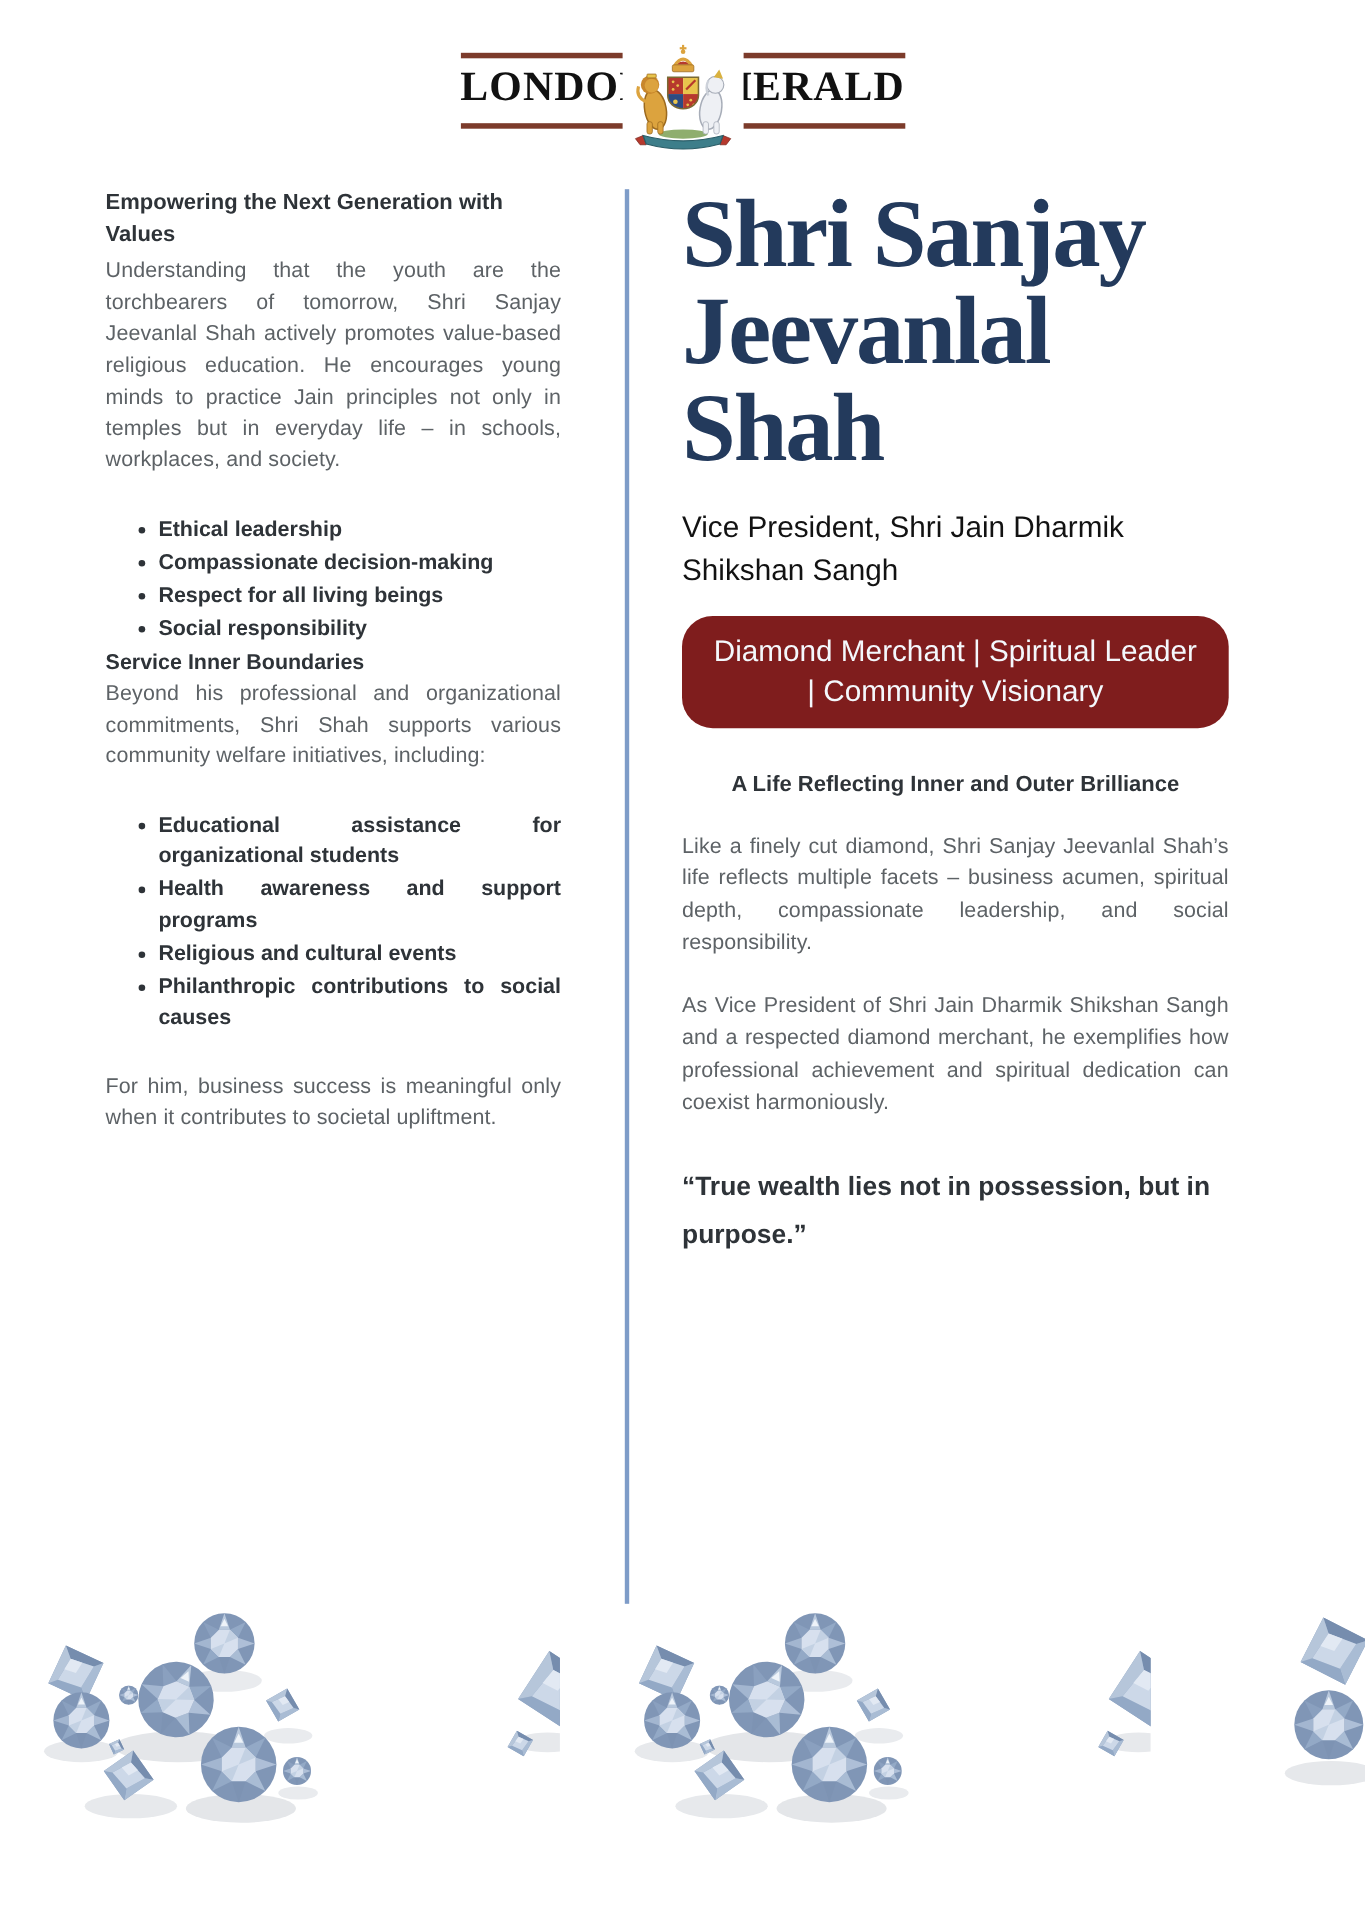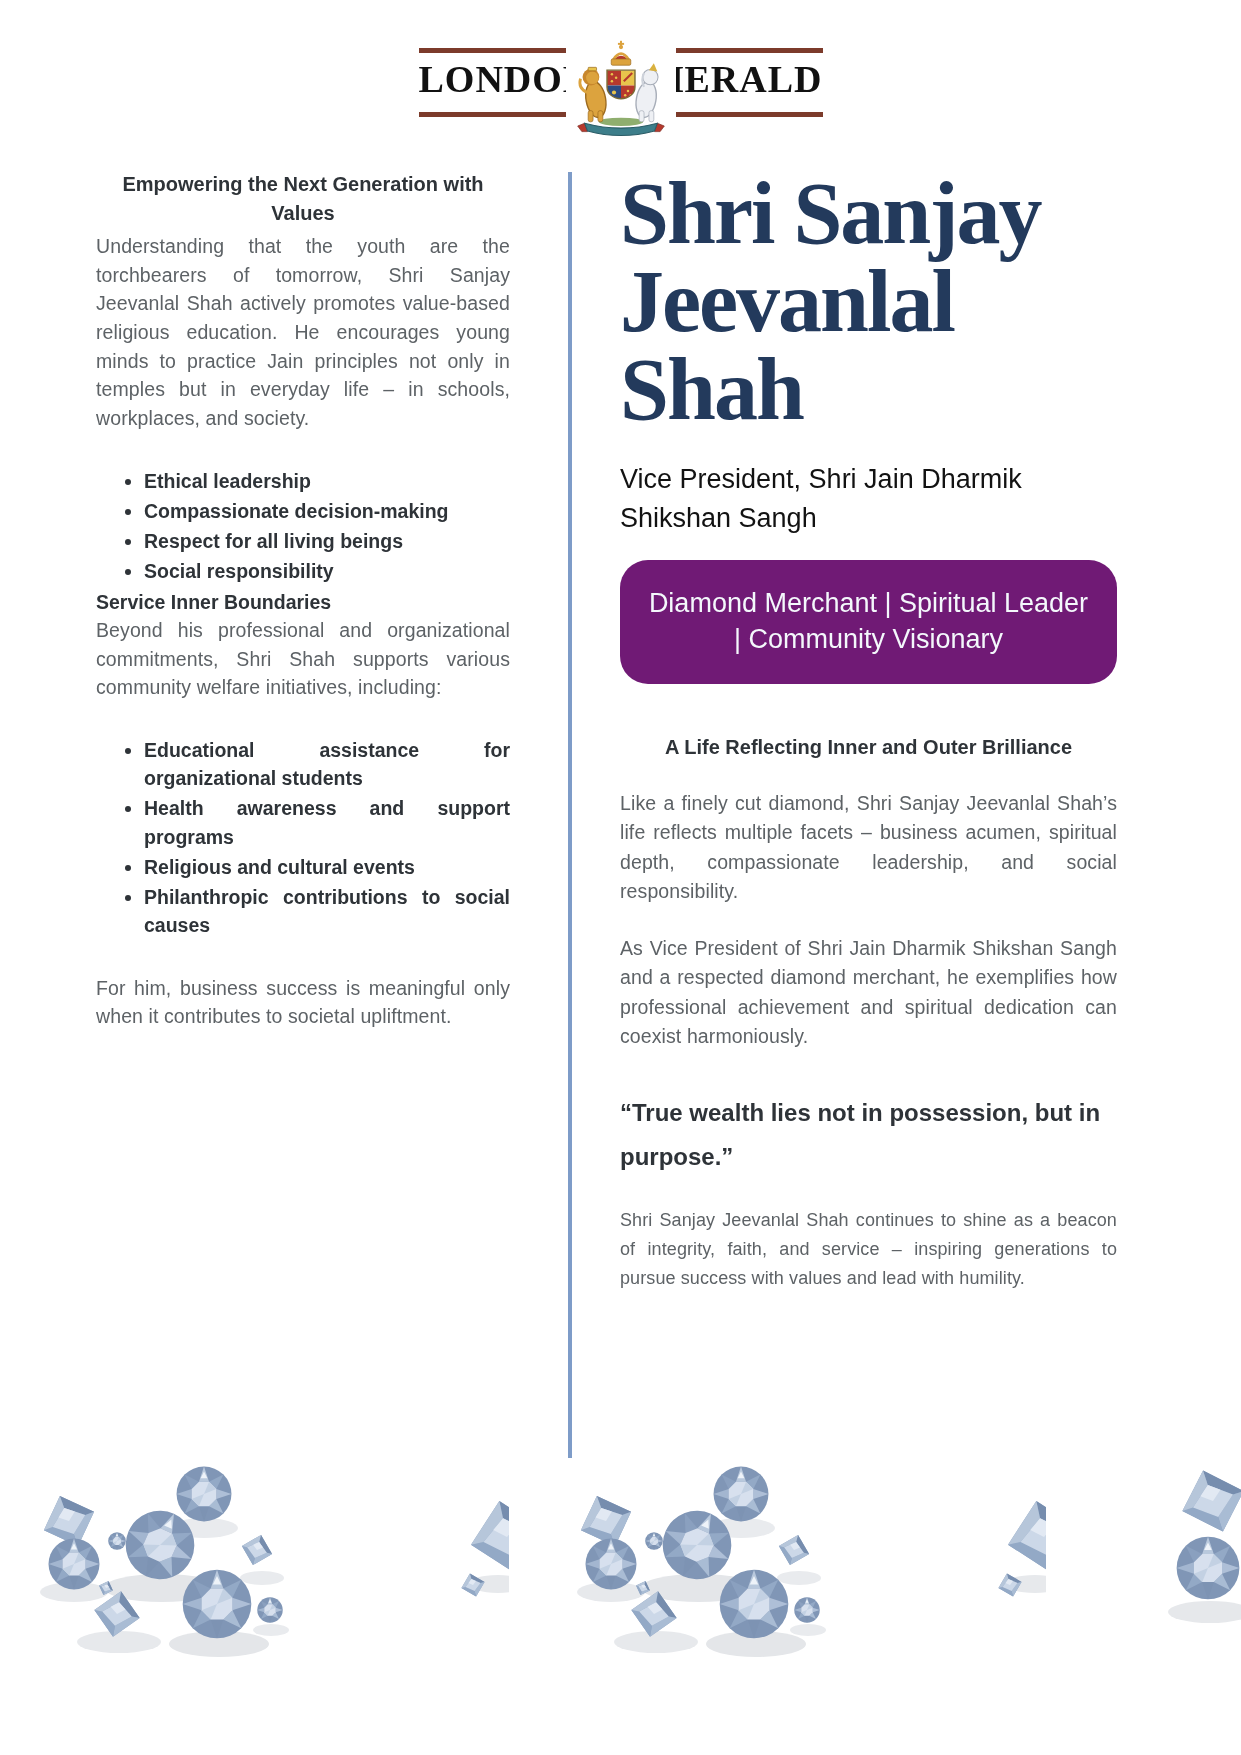--- a/index.html
+++ b/index.html
@@ -25,40 +25,40 @@
     position:absolute; top:-10px; left:50%; transform:translateX(-50%);
     width:110px; height:102px; background:#ffffff;
     display:flex; justify-content:center; align-items:flex-start;
   }
 
   
   .divider { position:absolute; left:568px; top:172px; width:4px; height:1286px; background:#7e9cc8; }
 
   .left-col { position:absolute; left:96px; top:170px; width:414px; color:#5d6266; }
   .left-col h2.centered {
-    text-align:center; font-size:20px; line-height:1.45; color:#2e3338; margin-bottom:4px;
+    font-size:20px; line-height:1.45; color:#2e3338; margin-bottom:4px;
   }
   .body-txt { font-size:19.5px; line-height:1.47; text-align:justify; letter-spacing:.1px; }
   .gap-s { margin-top:24px; }
   .gap-m { margin-top:34px; }
   ul.blist { list-style:disc; padding-left:48px; color:#2e3338; }
   ul.blist li { font-weight:bold; font-size:19.5px; line-height:1.45; text-align:justify; margin:2px 0; }
   .subhead { font-weight:bold; font-size:19.5px; line-height:1.45; color:#2e3338; }
 
   .right-col { position:absolute; left:620px; top:170px; width:497px; }
   .big-title {
     font-family:"Liberation Serif","DejaVu Serif",serif;
     font-weight:bold; font-size:88px; line-height:1.0; letter-spacing:-2px;
     color:#233a5c; margin-bottom:26px;
   }
   .subtitle { font-size:27px; line-height:1.45; color:#121212; margin-bottom:22px; }
   .badge {
-    background:#701a75; color:#f4f8fc; border-radius:28px;
-    padding:26px 28px; font-size:27px; line-height:1.33; text-align:center;
-    margin-bottom:52px;
+    background:#7f1d1d; color:#f4f8fc; border-radius:28px;
+    padding:15px 28px; font-size:27px; line-height:1.33; text-align:center;
+    margin-bottom:40px;
   }
   .r-heading { text-align:center; font-weight:bold; font-size:20px; color:#2e3338; margin-bottom:30px; }
   .r-body { font-size:19.5px; line-height:1.5; text-align:justify; color:#5d6266; letter-spacing:.1px; }
   .r-body.mb { margin-bottom:28px; }
   .quote {
     text-align:left; font-weight:bold; font-size:24px; line-height:1.85;
     color:#2e3338; margin-top:40px; margin-bottom:26px;
   }
   .r-last { font-size:18px; line-height:1.62; text-align:justify; color:#5d6266; letter-spacing:.1px; }
 
@@ -164,21 +164,20 @@
   </div>
 
   <div class="right-col">
     <h1 class="big-title">Shri Sanjay Jeevanlal Shah</h1>
     <div class="subtitle">Vice President, Shri Jain Dharmik Shikshan Sangh</div>
     <div class="badge">Diamond Merchant | Spiritual Leader | Community Visionary</div>
     <div class="r-heading">A Life Reflecting Inner and Outer Brilliance</div>
     <p class="r-body mb">Like a finely cut diamond, Shri Sanjay Jeevanlal Shah’s life reflects multiple facets – business acumen, spiritual depth, compassionate leadership, and social responsibility.</p>
     <p class="r-body">As Vice President of Shri Jain Dharmik Shikshan Sangh and a respected diamond merchant, he exemplifies how professional achievement and spiritual dedication can coexist harmoniously.</p>
     <div class="quote">“True wealth lies not in possession, but in purpose.”</div>
-    <p class="r-last">Shri Sanjay Jeevanlal Shah continues to shine as a beacon of integrity, faith, and service – inspiring generations to pursue success with values and lead with humility.</p>
   </div>
 
   <svg class="defs-holder" aria-hidden="true">
     <defs>
       <symbol id="g-round" viewBox="0 0 100 100">
         <circle cx="50" cy="50" r="49" fill="#8096b6"></circle>
         <polygon points="99,50 72,41 72,59" fill="#aebfd7"></polygon>
         <polygon points="84.6,15.4 59,28 72,41" fill="#93a9c6"></polygon>
         <polygon points="50,1 41,28 59,28" fill="#b9c9dd"></polygon>
         <polygon points="15.4,15.4 28,41 41,28" fill="#8aa0bf"></polygon>

